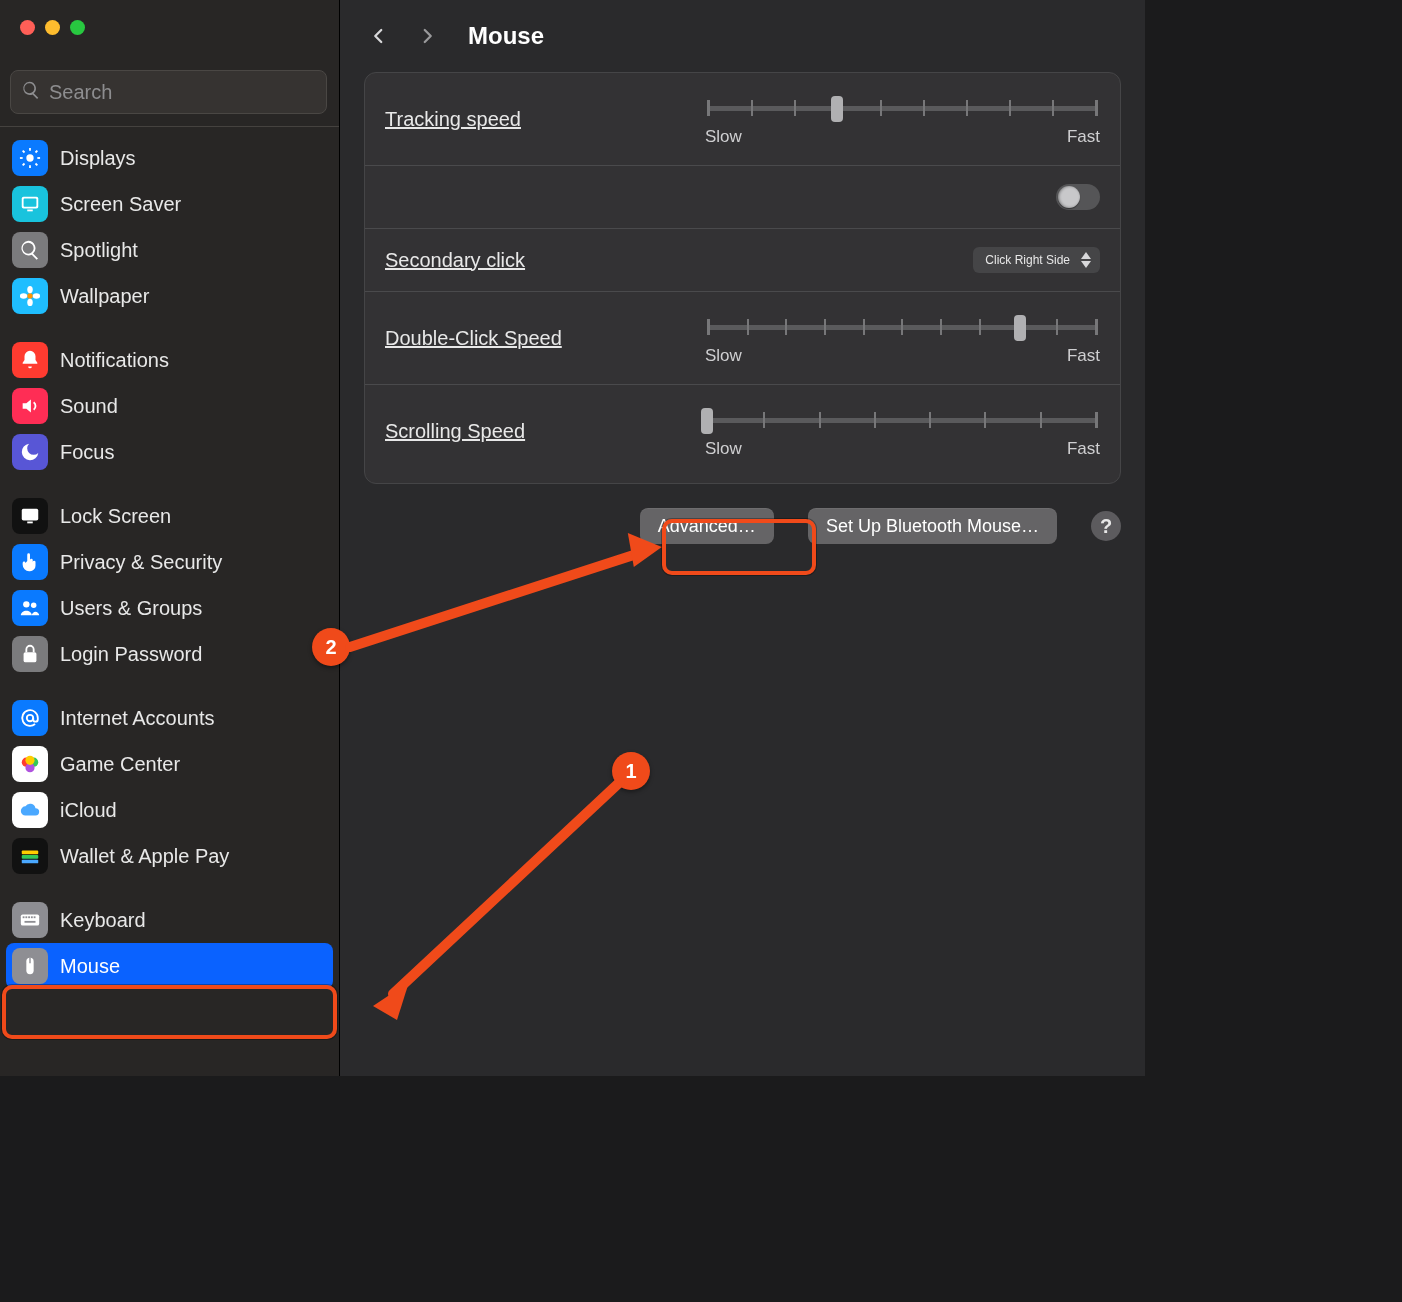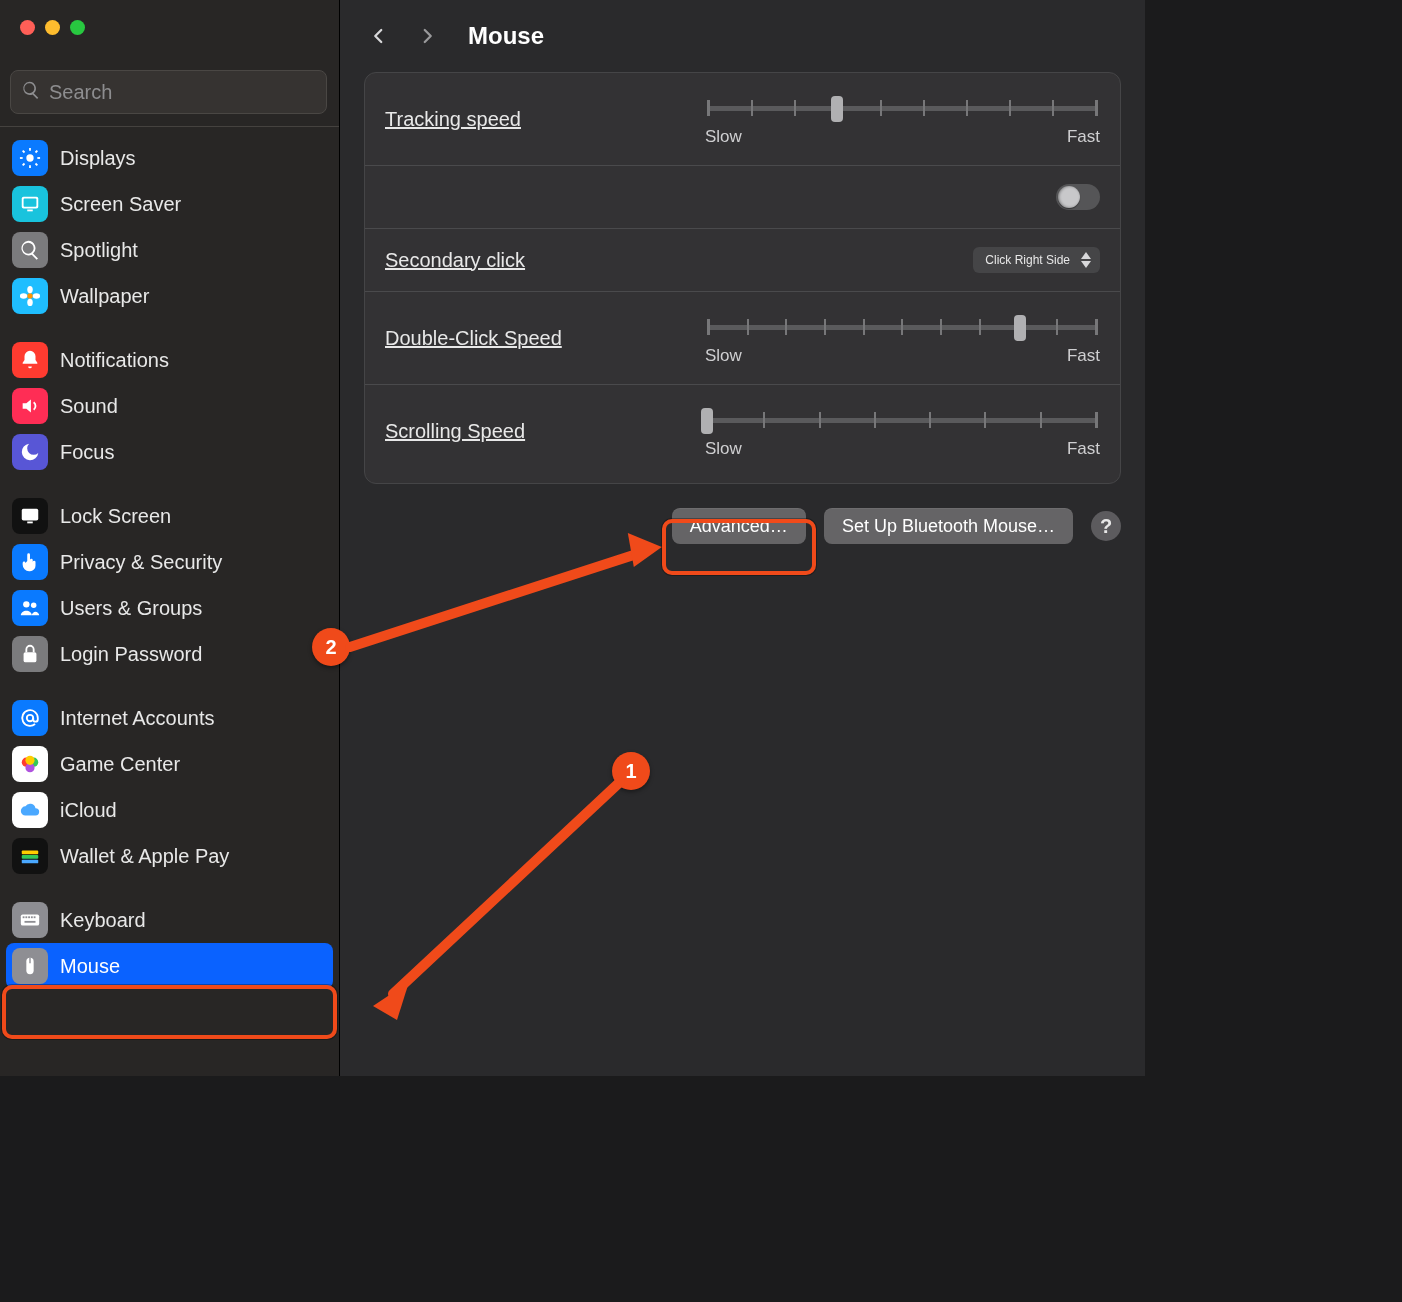--- a/index.html
+++ b/index.html
@@ -186,21 +186,21 @@
     padding: 2px 6px 2px 12px;
     font-size:12px;
   }
   .dropdown .arrows{
     width:16px; height:22px; display:flex; flex-direction:column; justify-content:center; align-items:center; gap:2px;
   }
   .dropdown .arrows svg{ width:10px; height:7px; fill:#d8d8da;}
   
   .footer {
     display:flex; justify-content:flex-end; align-items:center;
-    gap: 18px;
+    gap: 34px;
     padding: 24px 24px 0 24px;
   }
   .btn {
     background: var(--btn-bg);
     color:#fff;
     border-radius:8px;
     height:36px;
     padding: 0 18px;
     font-size:18px;
     display:flex; align-items:center;

